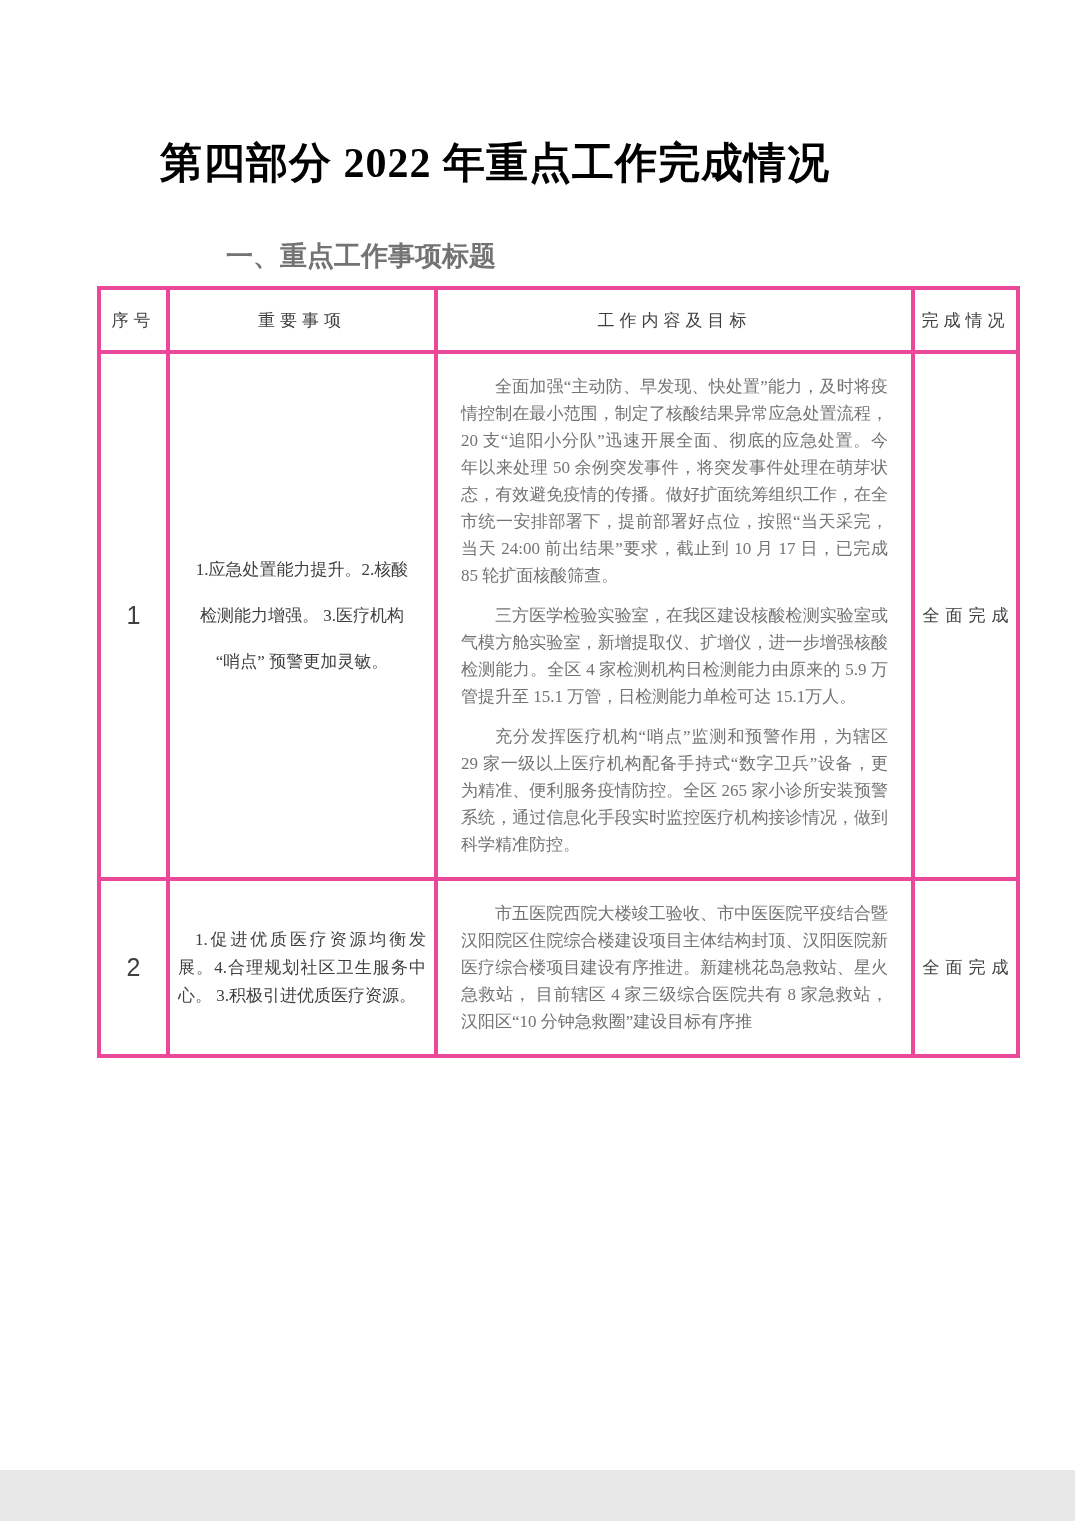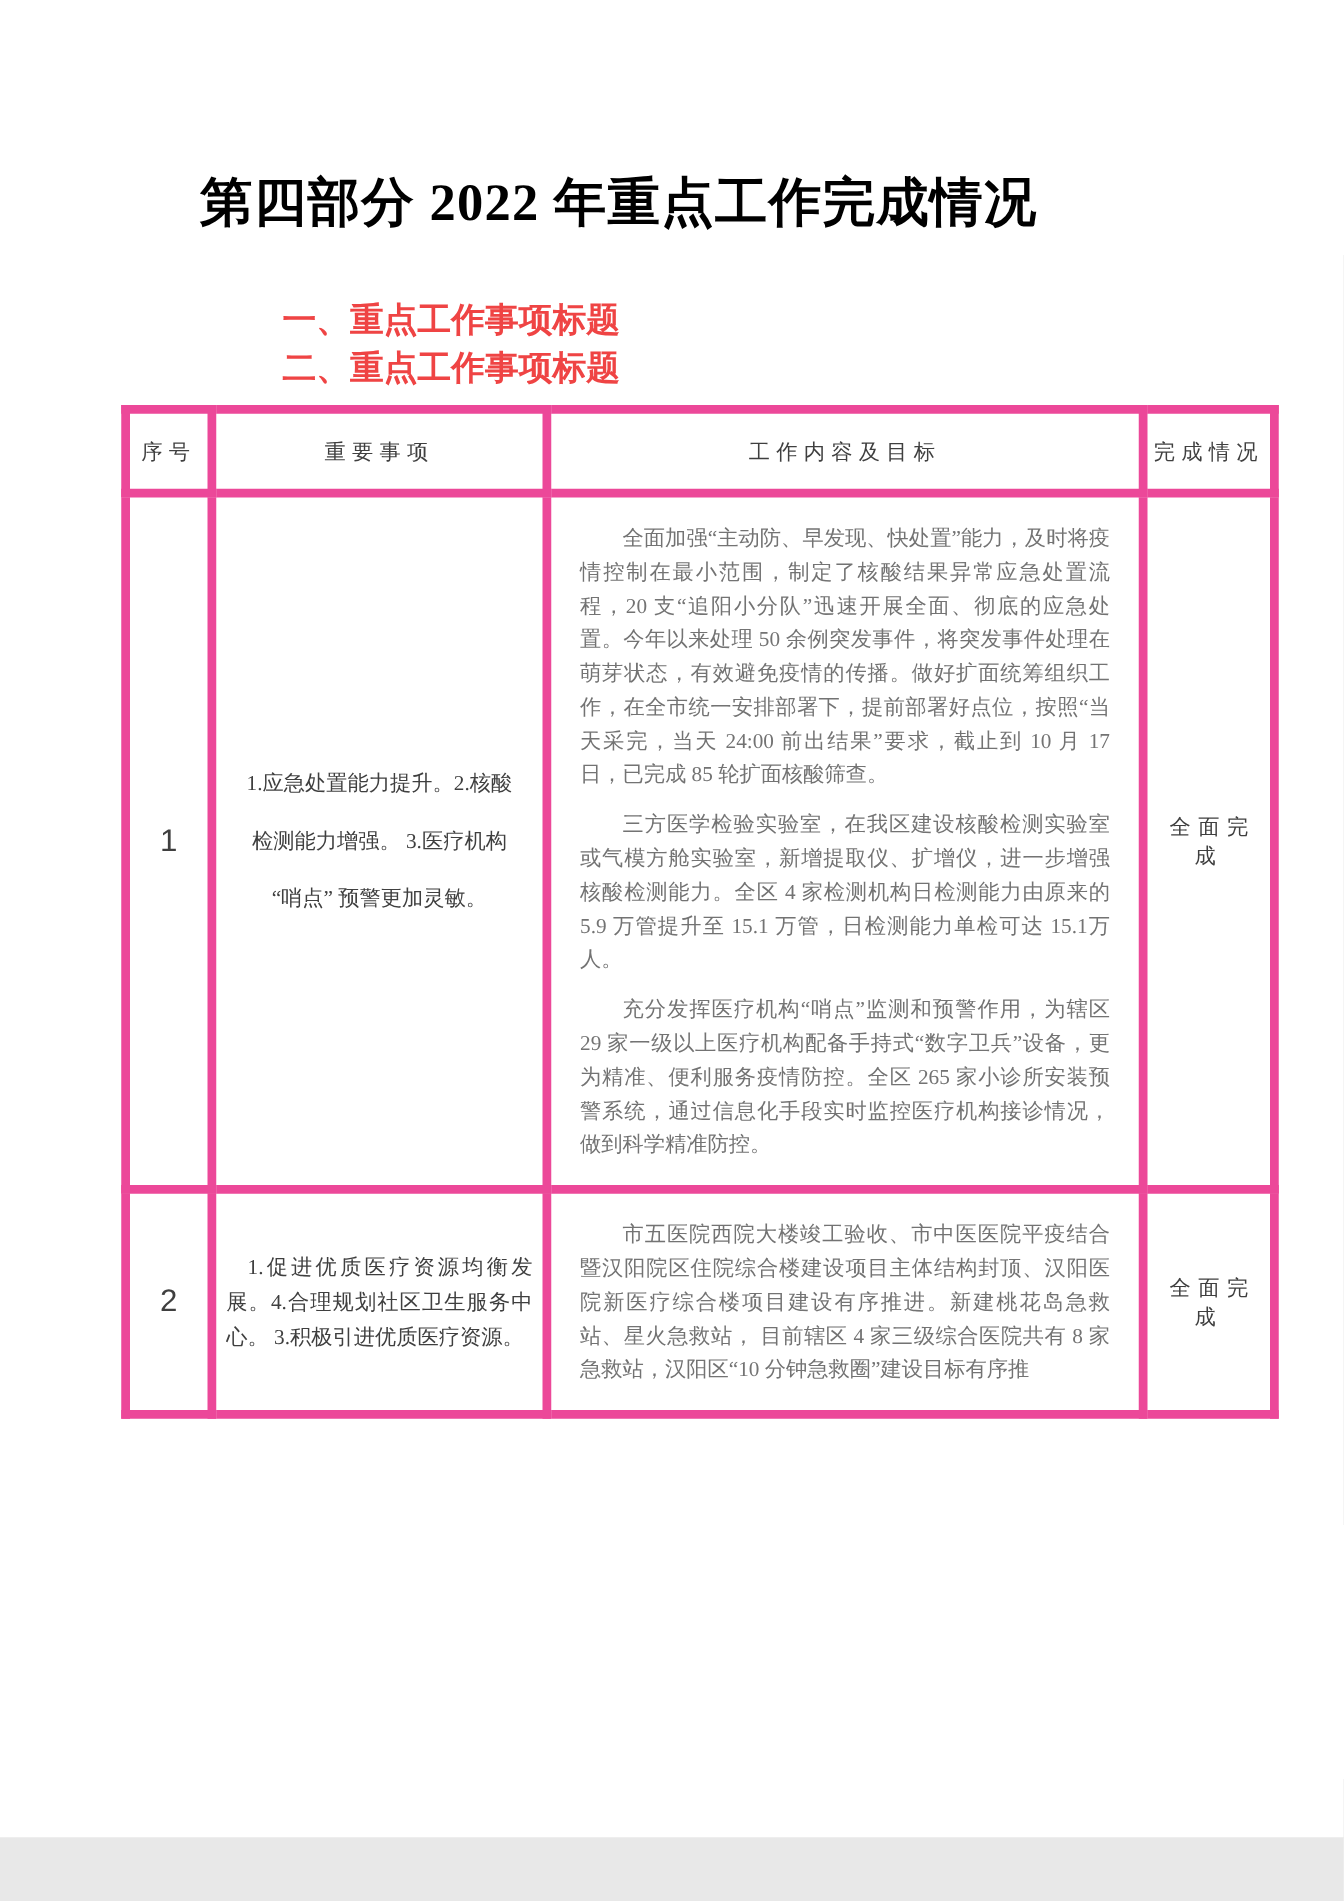--- a/index.html
+++ b/index.html
@@ -20,21 +20,21 @@
     line-height: 50px;
     font-weight: bold;
     color: #000;
     letter-spacing: 1px;
   }
   .sec-heading {
     font-family: "Liberation Sans", "DejaVu Sans", sans-serif;
     font-size: 27px;
     line-height: 32px;
     font-weight: bold;
-    color: #ef4444;
+    color: #737373;
     margin: 52px 0 0 226px;
   }
   .sec-heading.second { margin: 6px 0 0 226px; }
   .items {
     margin: 33px 0 0 165px;
     width: 752px;
   }
   .items p {
     margin: 0;
     font-family: "Liberation Sans", "DejaVu Sans", sans-serif;
@@ -46,21 +46,21 @@
     text-align: justify;
     text-align-last: left;
   }
   table.work-table {
     margin: 14px 0 0 97px;
     width: 919px;
     border-collapse: collapse;
     table-layout: fixed;
   }
   table.work-table th, table.work-table td {
-    border: 7px solid #ec4899;
+    border: 4px solid #ec4899;
     vertical-align: middle;
     color: #3f3f3f;
     font-weight: normal;
   }
   th.hdr {
     height: 58px;
     font-size: 17px;
     letter-spacing: 5px;
     text-align: center;
     color: #3a3a3a;
@@ -105,21 +105,20 @@
 </head>
 <body>
 
 <div class="sheet">
 
   <h1 class="doc-title">第四部分 2022 年重点工作完成情况</h1>
 
   <h2 class="sec-heading">一、重点工作事项标题</h2>
 
 
-  <h2 class="sec-heading second">二、重点工作事项标题</h2>
 
   <table class="work-table">
     <colgroup>
       <col style="width:69px">
       <col style="width:268px">
       <col style="width:477px">
       <col style="width:105px">
     </colgroup>
     <thead>
       <tr>

